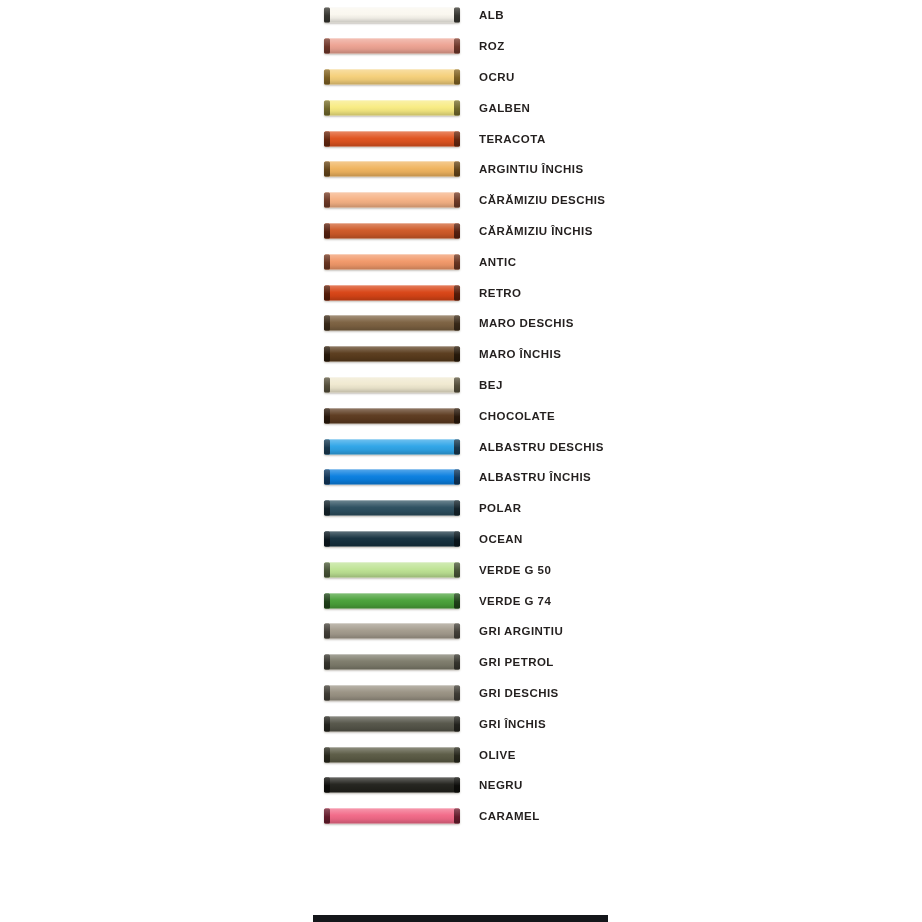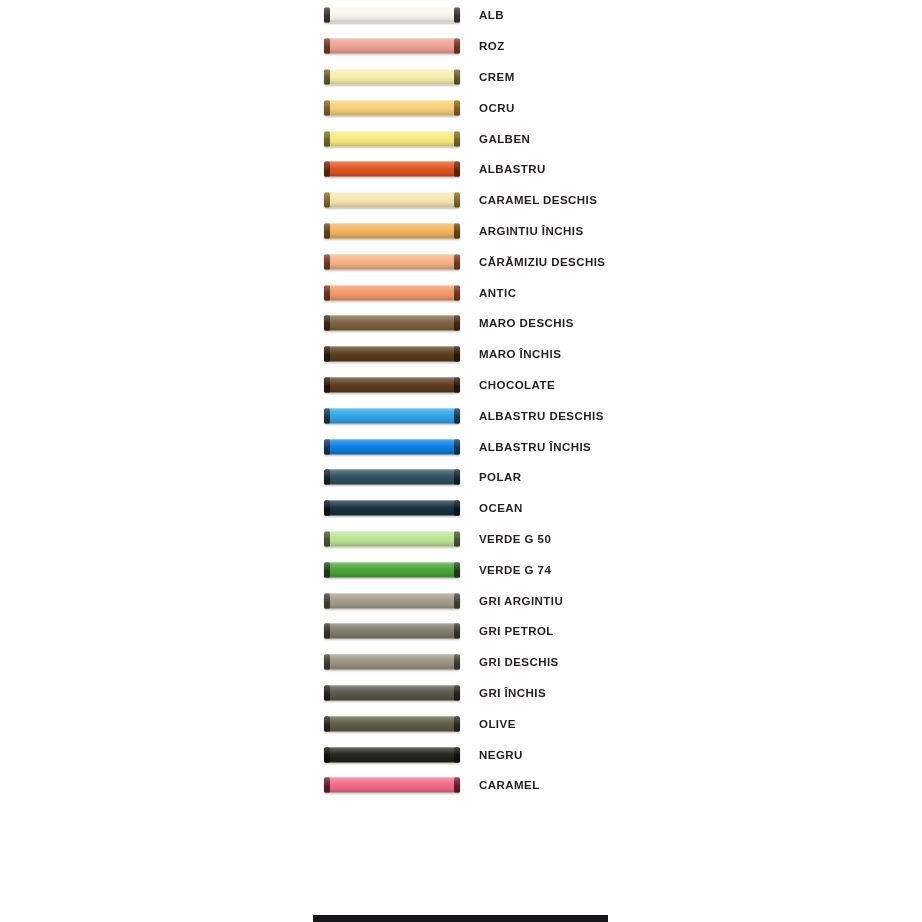--- a/index.html
+++ b/index.html
@@ -139,100 +139,108 @@
       <div class="swatch-row">
         <div class="swatch-stick-wrap">
           <div class="swatch-stick" style="background: rgb(237, 163, 147);"></div>
           <div class="cap cap-l" style="background: rgb(122, 60, 46);"></div>
           <div class="cap cap-r" style="background: rgb(122, 60, 46);"></div>
         </div>
         <div class="swatch-label">ROZ</div>
       </div>
       <div class="swatch-row">
         <div class="swatch-stick-wrap">
-          <div class="swatch-stick" style="background: rgb(247, 239, 174);"></div>
-          <div class="cap cap-l" style="background: rgb(108, 100, 54);"></div>
-          <div class="cap cap-r" style="background: rgb(108, 100, 54);"></div>
-        </div>
-        <div class="swatch-label">CREM</div>
-      </div>
-      <div class="swatch-row">
-        <div class="swatch-stick-wrap">
           <div class="swatch-stick" style="background: rgb(245, 208, 122);"></div>
           <div class="cap cap-l" style="background: rgb(138, 106, 39);"></div>
           <div class="cap cap-r" style="background: rgb(138, 106, 39);"></div>
         </div>
         <div class="swatch-label">OCRU</div>
       </div>
       <div class="swatch-row">
         <div class="swatch-stick-wrap">
           <div class="swatch-stick" style="background: rgb(248, 235, 130);"></div>
           <div class="cap cap-l" style="background: rgb(125, 115, 48);"></div>
           <div class="cap cap-r" style="background: rgb(125, 115, 48);"></div>
         </div>
         <div class="swatch-label">GALBEN</div>
       </div>
       <div class="swatch-row">
         <div class="swatch-stick-wrap">
           <div class="swatch-stick" style="background: rgb(224, 83, 31);"></div>
           <div class="cap cap-l" style="background: rgb(110, 42, 16);"></div>
           <div class="cap cap-r" style="background: rgb(110, 42, 16);"></div>
         </div>
-        <div class="swatch-label">ALBASTRU</div>
-      </div>
-      <div class="swatch-row">
-        <div class="swatch-stick-wrap">
-          <div class="swatch-stick" style="background: rgb(247, 230, 182);"></div>
-          <div class="cap cap-l" style="background: rgb(138, 115, 52);"></div>
-          <div class="cap cap-r" style="background: rgb(138, 115, 52);"></div>
-        </div>
-        <div class="swatch-label">CARAMEL DESCHIS</div>
+        <div class="swatch-label">TERACOTA</div>
       </div>
       <div class="swatch-row">
         <div class="swatch-stick-wrap">
           <div class="swatch-stick" style="background: rgb(240, 180, 95);"></div>
           <div class="cap cap-l" style="background: rgb(110, 75, 28);"></div>
           <div class="cap cap-r" style="background: rgb(110, 75, 28);"></div>
         </div>
         <div class="swatch-label">ARGINTIU ÎNCHIS</div>
       </div>
       <div class="swatch-row">
         <div class="swatch-stick-wrap">
           <div class="swatch-stick" style="background: rgb(246, 178, 133);"></div>
           <div class="cap cap-l" style="background: rgb(122, 64, 42);"></div>
           <div class="cap cap-r" style="background: rgb(122, 64, 42);"></div>
         </div>
         <div class="swatch-label">CĂRĂMIZIU DESCHIS</div>
       </div>
       <div class="swatch-row">
         <div class="swatch-stick-wrap">
+          <div class="swatch-stick" style="background: rgb(207, 90, 40);"></div>
+          <div class="cap cap-l" style="background: rgb(95, 36, 17);"></div>
+          <div class="cap cap-r" style="background: rgb(95, 36, 17);"></div>
+        </div>
+        <div class="swatch-label">CĂRĂMIZIU ÎNCHIS</div>
+      </div>
+      <div class="swatch-row">
+        <div class="swatch-stick-wrap">
           <div class="swatch-stick" style="background: rgb(242, 153, 106);"></div>
           <div class="cap cap-l" style="background: rgb(115, 58, 36);"></div>
           <div class="cap cap-r" style="background: rgb(115, 58, 36);"></div>
         </div>
         <div class="swatch-label">ANTIC</div>
       </div>
       <div class="swatch-row">
         <div class="swatch-stick-wrap">
+          <div class="swatch-stick" style="background: rgb(217, 69, 22);"></div>
+          <div class="cap cap-l" style="background: rgb(94, 31, 10);"></div>
+          <div class="cap cap-r" style="background: rgb(94, 31, 10);"></div>
+        </div>
+        <div class="swatch-label">RETRO</div>
+      </div>
+      <div class="swatch-row">
+        <div class="swatch-stick-wrap">
           <div class="swatch-stick" style="background: rgb(125, 98, 66);"></div>
           <div class="cap cap-l" style="background: rgb(61, 44, 26);"></div>
           <div class="cap cap-r" style="background: rgb(61, 44, 26);"></div>
         </div>
         <div class="swatch-label">MARO DESCHIS</div>
       </div>
       <div class="swatch-row">
         <div class="swatch-stick-wrap">
           <div class="swatch-stick" style="background: rgb(90, 60, 29);"></div>
           <div class="cap cap-l" style="background: rgb(42, 27, 11);"></div>
           <div class="cap cap-r" style="background: rgb(42, 27, 11);"></div>
         </div>
         <div class="swatch-label">MARO ÎNCHIS</div>
       </div>
       <div class="swatch-row">
         <div class="swatch-stick-wrap">
+          <div class="swatch-stick" style="background: rgb(240, 233, 208);"></div>
+          <div class="cap cap-l" style="background: rgb(93, 86, 65);"></div>
+          <div class="cap cap-r" style="background: rgb(93, 86, 65);"></div>
+        </div>
+        <div class="swatch-label">BEJ</div>
+      </div>
+      <div class="swatch-row">
+        <div class="swatch-stick-wrap">
           <div class="swatch-stick" style="background: rgb(93, 59, 32);"></div>
           <div class="cap cap-l" style="background: rgb(44, 26, 12);"></div>
           <div class="cap cap-r" style="background: rgb(44, 26, 12);"></div>
         </div>
         <div class="swatch-label">CHOCOLATE</div>
       </div>
       <div class="swatch-row">
         <div class="swatch-stick-wrap">
           <div class="swatch-stick" style="background: rgb(47, 165, 232);"></div>
           <div class="cap cap-l" style="background: rgb(27, 61, 85);"></div>

